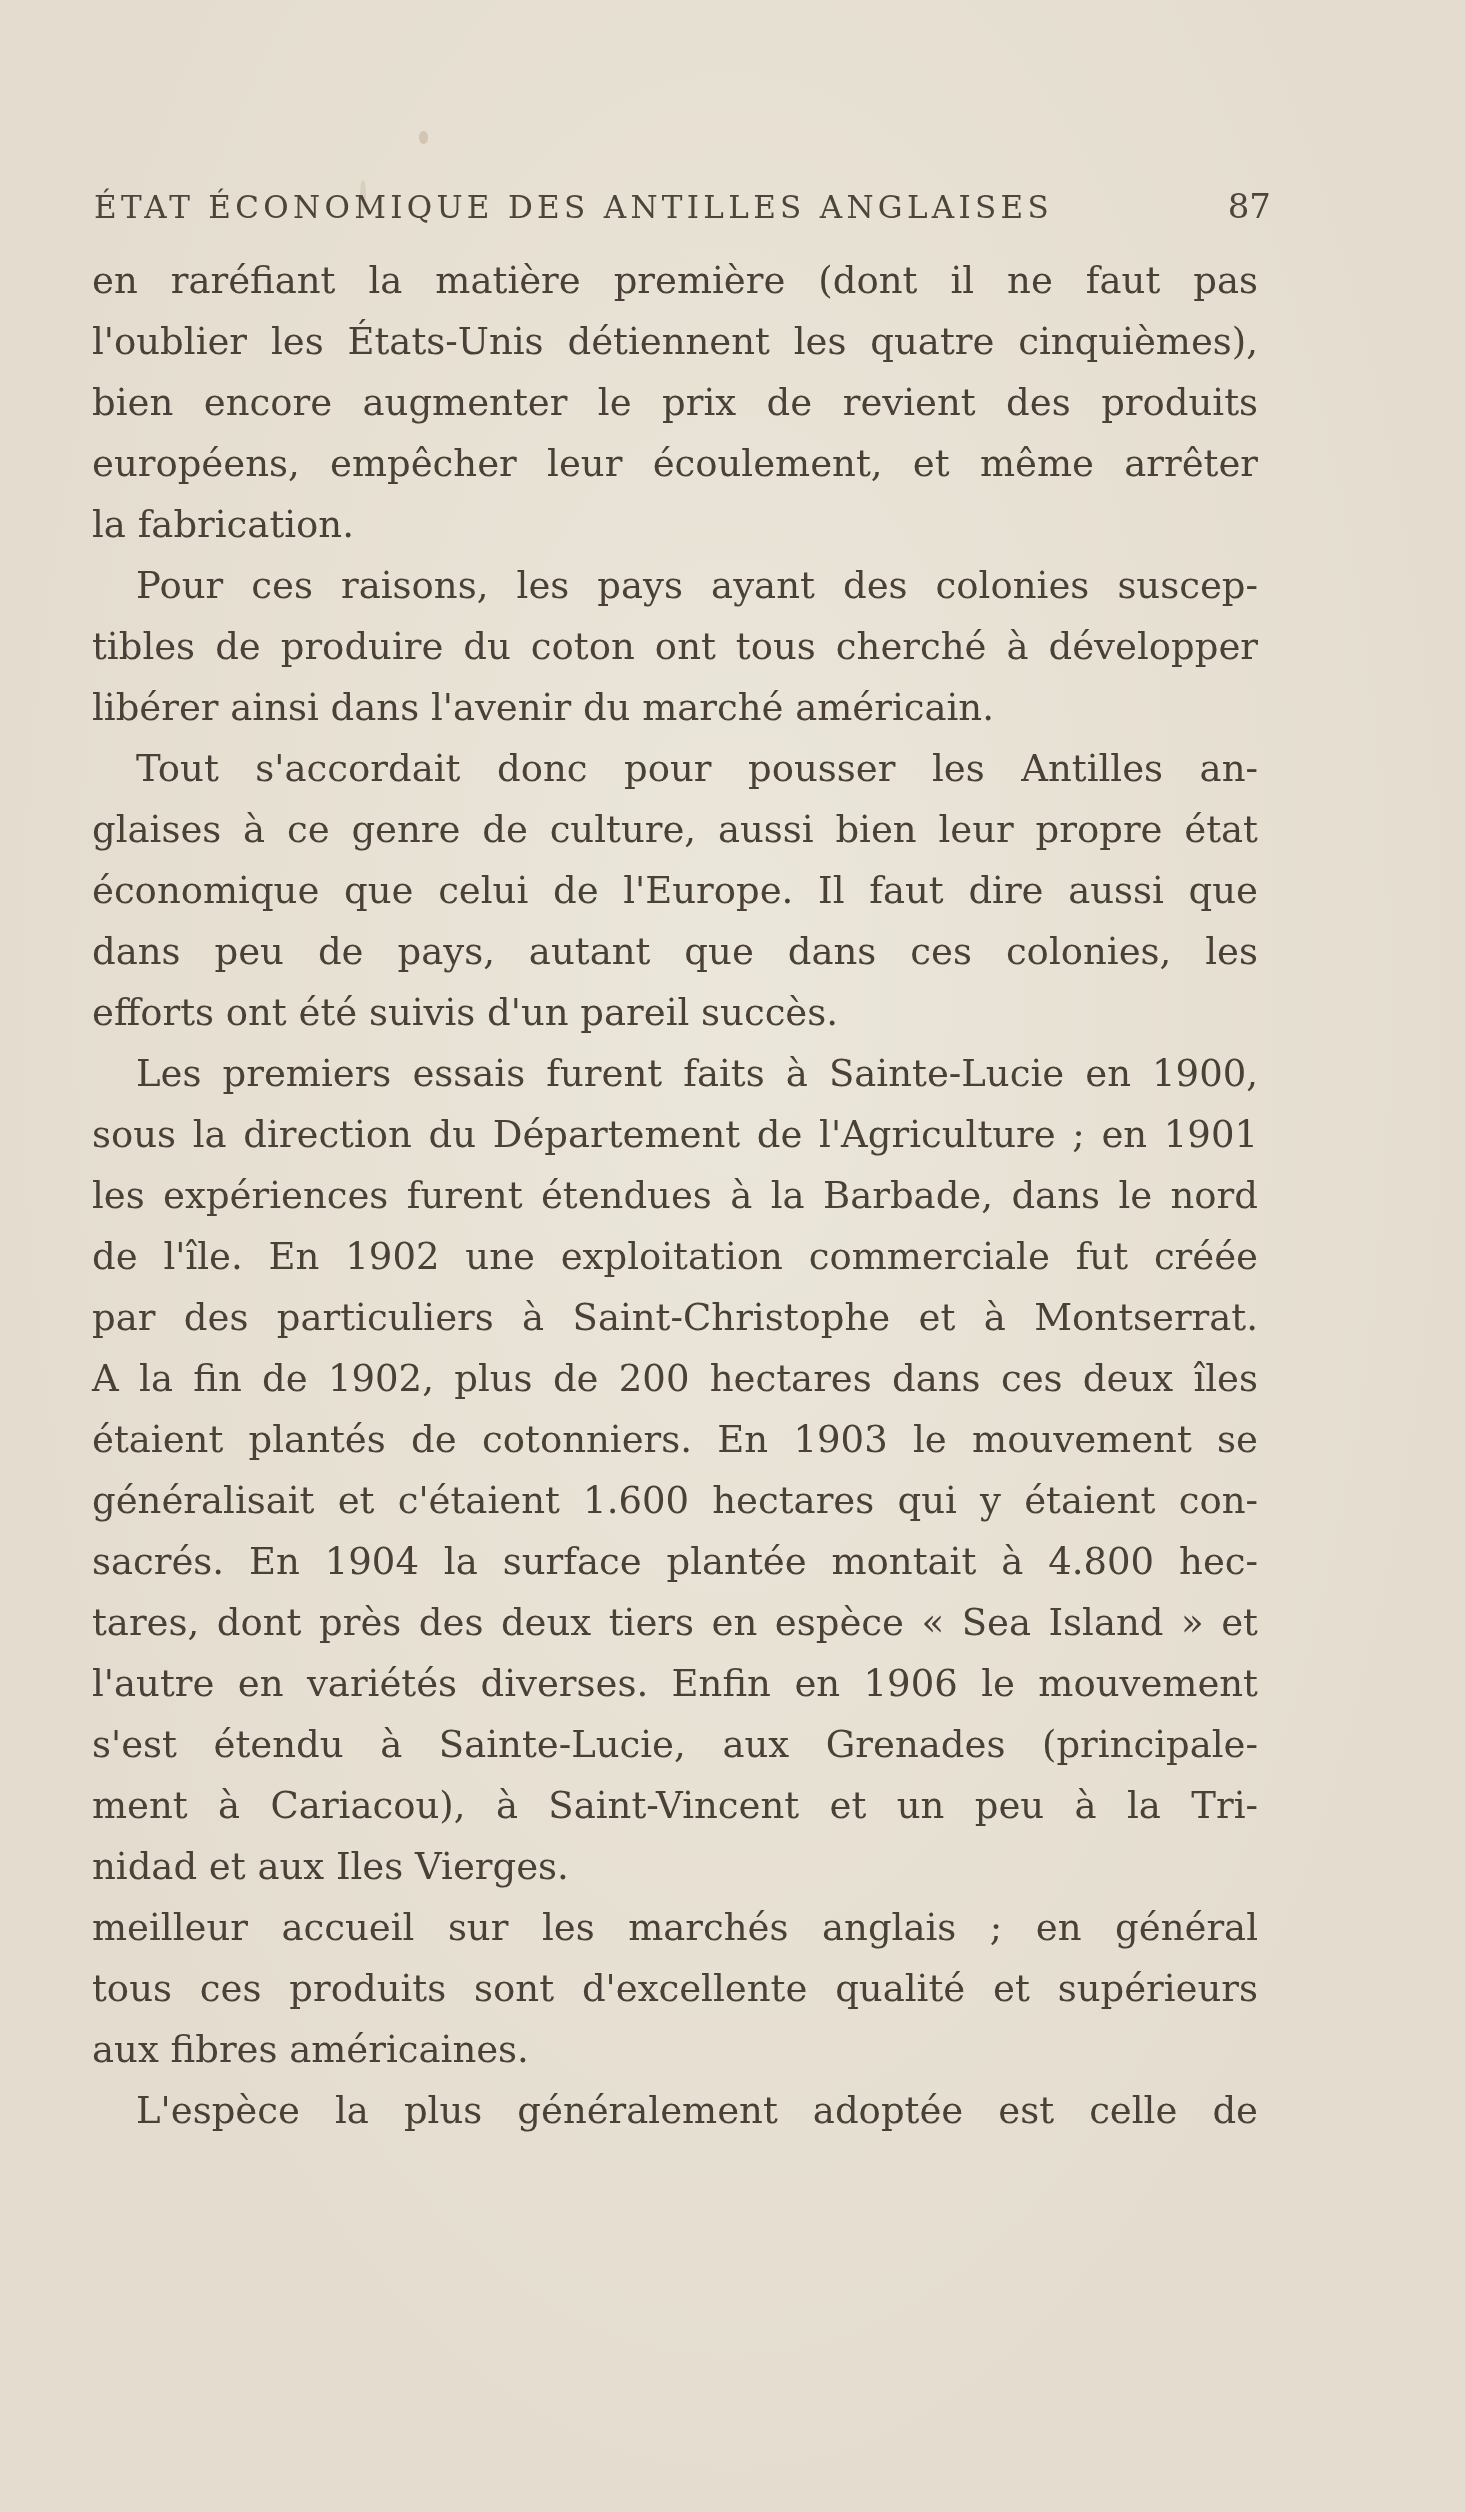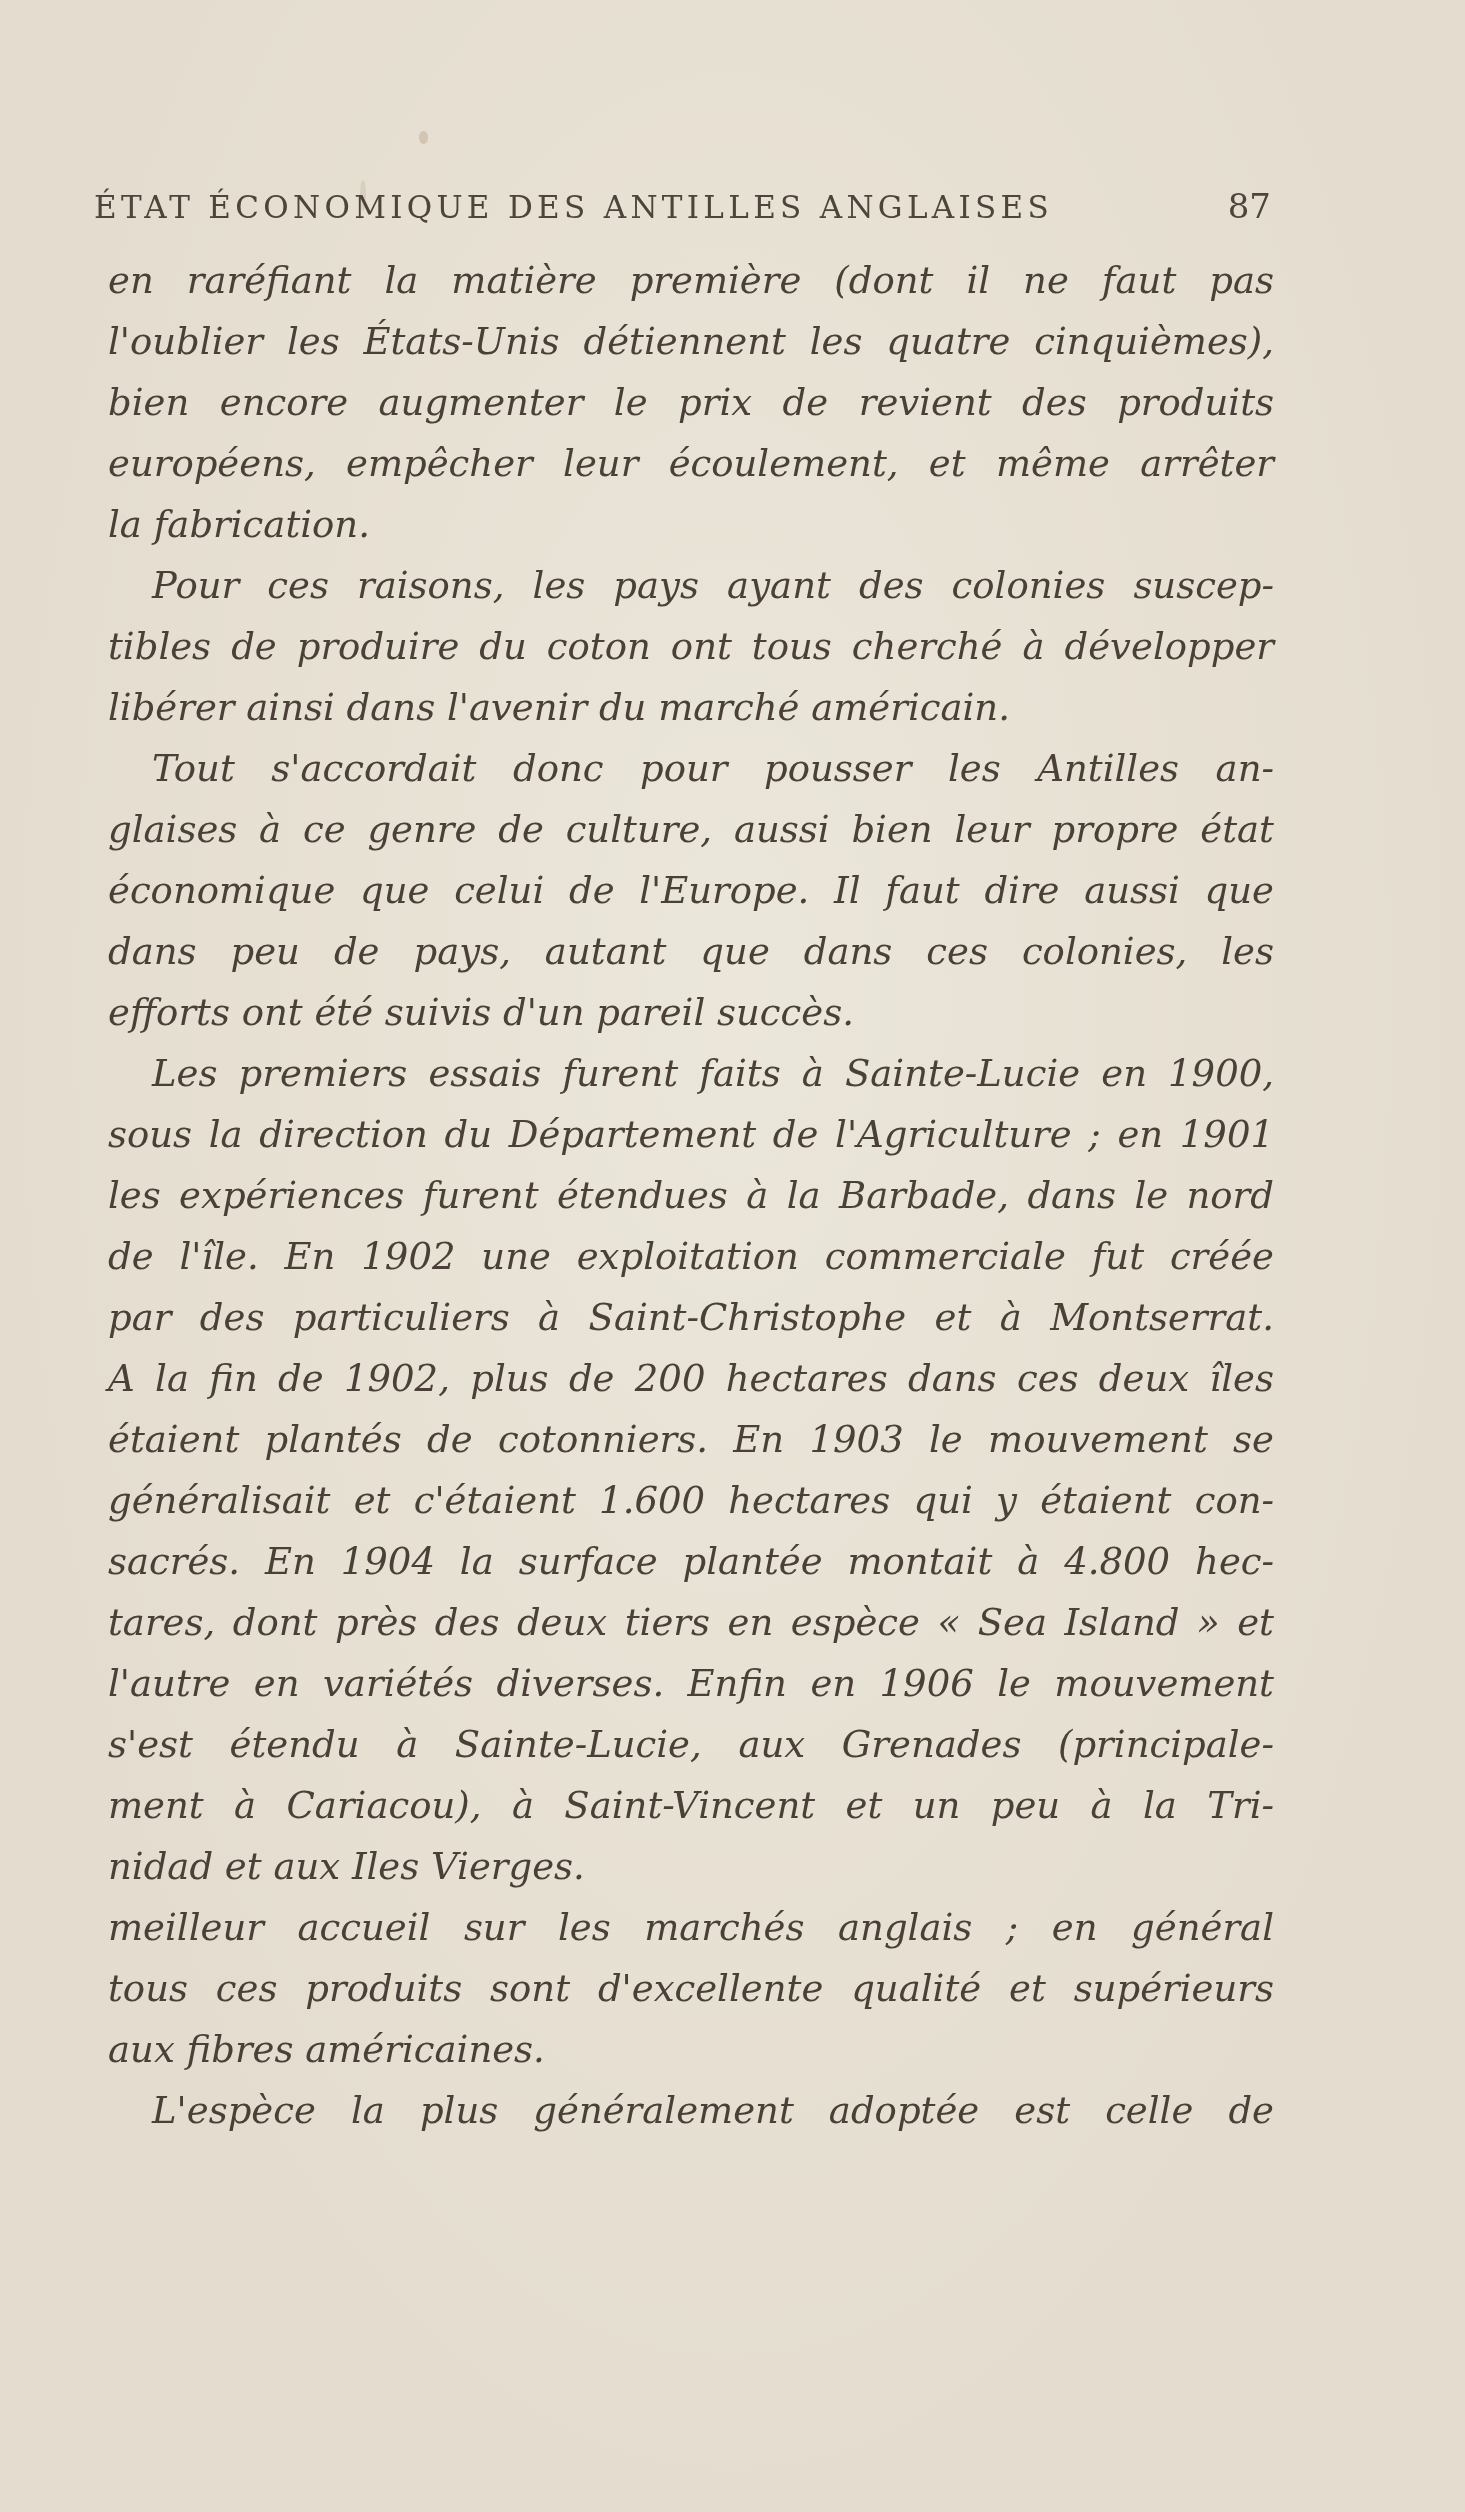--- a/index.html
+++ b/index.html
@@ -31,24 +31,23 @@
     align-items: baseline;
     font-size: 31px;
     letter-spacing: 3.9px;
     color: #4e443b;
     margin-top: 12px;
   }
   .running-head .title { letter-spacing: 4.3px; }
   .running-head .pageno { font-size: 34px; letter-spacing: 0; }
   .body-text {
     position: absolute;
-    left: 108px;
+    left: 92px;
     top: 250px;
     width: 1166px;
-    font-style: italic;
   }
   .line {
     height: 61px;
     font-size: 37px;
     line-height: 61px;
     white-space: nowrap;
     text-align: justify;
     text-align-last: justify;
   }
   .line.indent { padding-left: 44px; }

